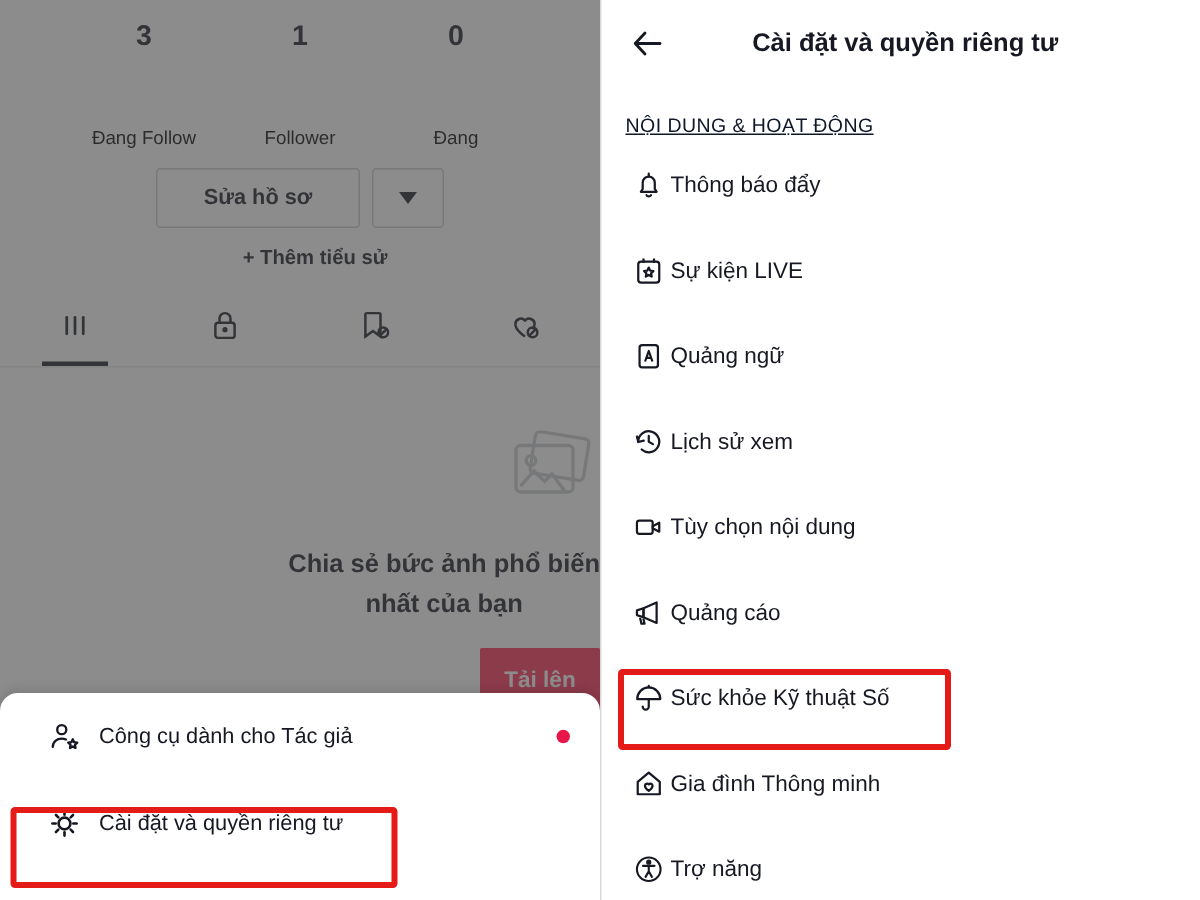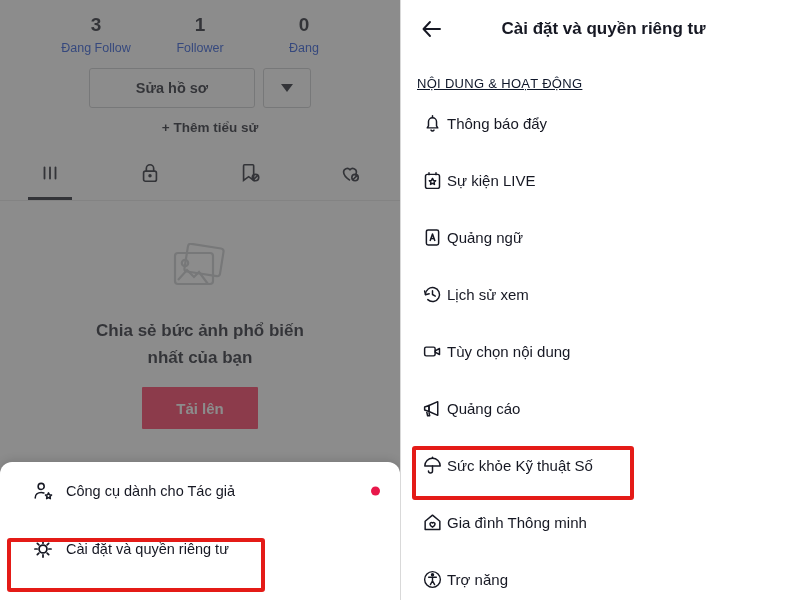--- a/index.html
+++ b/index.html
@@ -56,33 +56,34 @@
     text-align: center;
   }
   .stat-num {
     font-size: 19px;
     font-weight: bold;
     color: #161823;
     line-height: 26px;
   }
   .stat-label {
     font-size: 12.5px;
-    color: #1d4ed8;
+    color: #000000;
     line-height: 20px;
+    margin-top: 44px;
   }
 
   .profile-actions {
     display: flex;
     justify-content: center;
     align-items: center;
     gap: 8px;
     margin-top: 10px;
   }
   .edit-profile-btn {
-    width: 166px; height: 40px;
+    width: 136px; height: 40px;
     border: 1px solid #c9cacc;
     border-radius: 3px;
     display: flex; align-items: center; justify-content: center;
     font-size: 14.5px; font-weight: bold; color: #161823;
     background: transparent;
   }
   .dropdown-btn {
     width: 48px; height: 40px;
     border: 1px solid #c9cacc;
     border-radius: 3px;
@@ -120,35 +121,35 @@
     left: 28px; bottom: -3px;
     width: 44px; height: 3px;
     background: #161823;
   }
   .tabs-divider {
     height: 1px; background: #e6e6e8; margin-top: 3px;
   }
 
   .empty-state {
     display: flex; flex-direction: column;
-    align-items: center; justify-content: center;
+    align-items: flex-end; justify-content: center;
     margin-top: 42px;
   }
   .empty-text {
     margin-top: 14px;
     text-align: center;
     font-size: 17px;
     font-weight: bold;
     color: #161823;
     line-height: 27px;
     max-width: 260px;
   }
   .upload-btn {
     margin-top: 16px;
-    width: 116px; height: 42px;
+    width: 80px; height: 42px;
     background: #fe2c55;
     color: #ffffff;
     font-size: 15px; font-weight: bold;
     border: none; border-radius: 1px;
     display: flex; align-items: center; justify-content: center;
   }
 
   
   .bottom-sheet {
     position: absolute;

